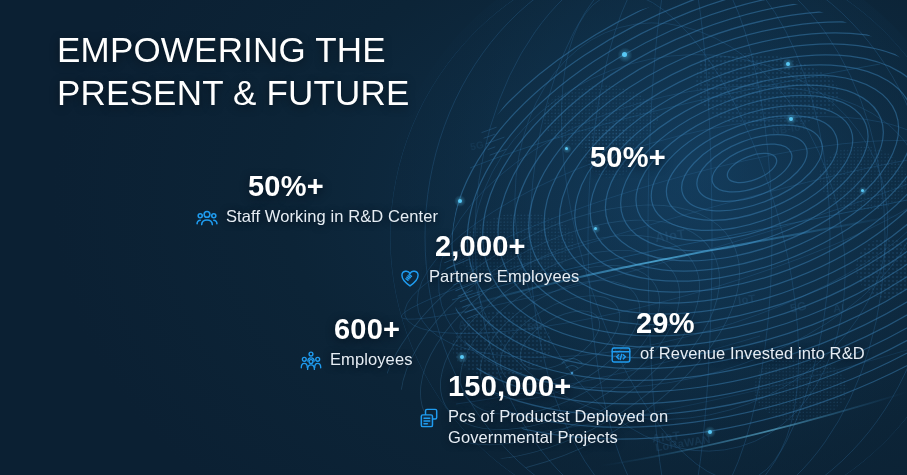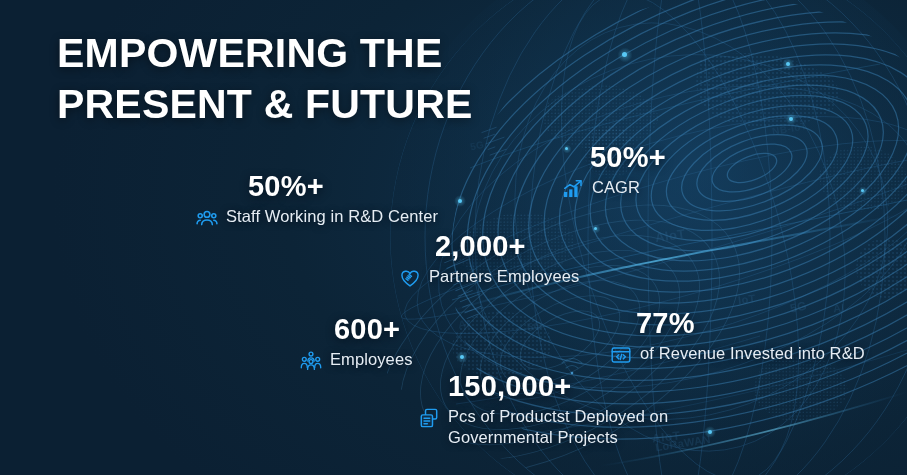--- a/index.html
+++ b/index.html
@@ -56,22 +56,22 @@
     transform:translate(-50%,-50%);
     border-radius:50%;
     background:radial-gradient(circle, rgba(88,200,245,.45) 0%, rgba(88,200,245,0) 70%);
   }
 
   
   #headline {
     position:absolute;
     left:57px; top:28px;
     color:#ffffff;
-    font-size:41px;
-    font-weight:700;
+    font-size:35px;
+    font-weight:400;
     line-height:1.24;
     letter-spacing:.2px;
     text-transform:uppercase;
     white-space:pre-line;
     text-shadow:0 2px 10px rgba(0,0,0,.45);
     z-index:6;
   }
 
   
   .stat {
@@ -312,32 +312,20 @@
           <circle cx="19.4" cy="9.6" r="2.2"></circle>
           <path d="M22.8 18.2c0-2.3-1.5-3.7-3.4-3.7"></path>
         </svg>
       </span>
       <span class="stat-label">Staff Working in R&amp;D Center</span>
     </div>
   </div>
 
   <div class="stat" style="left:562px; top:142px;">
     <div class="stat-value val-indent-2">50%+</div>
-    <div class="stat-row">
-      <span class="stat-icon">
-        <svg viewBox="0 0 24 24" fill="none" stroke="#1f9cf0" stroke-width="1.7" stroke-linecap="round" stroke-linejoin="round">
-          <rect x="2.2" y="15.2" width="3.6" height="5.6" fill="#1f9cf0" stroke="none"></rect>
-          <rect x="7.8" y="12.4" width="3.6" height="8.4" fill="#1f9cf0" stroke="none"></rect>
-          <rect x="13.4" y="9.0" width="3.6" height="11.8" fill="#1f9cf0" stroke="none"></rect>
-          <path d="M3 11.2 L8.6 7.2 L13 9.6 L20.4 3.4"></path>
-          <path d="M15.6 3.1 L20.8 3.0 L20.7 8.2"></path>
-        </svg>
-      </span>
-      <span class="stat-label">CAGR</span>
-    </div>
   </div>
 
 
   <div class="stat" style="left:399px; top:231px;">
     <div class="stat-value val-indent-4">2,000+</div>
     <div class="stat-row">
       <span class="stat-icon">
         <svg viewBox="0 0 24 24" fill="none" stroke="#1f9cf0" stroke-width="1.6" stroke-linecap="round" stroke-linejoin="round">
           <path d="M12 20.6S3.2 14.8 3.2 9.1A4.6 4.6 0 0 1 12 7.3a4.6 4.6 0 0 1 8.8 1.8c0 5.7-8.8 11.5-8.8 11.5Z"></path>
           <path d="M8.6 11.1 11 13"></path>
@@ -363,21 +351,21 @@
           <path d="M22.6 19.4c0-3-1.5-4.8-3.3-4.8s-3.3 1.8-3.3 4.8"></path>
           <circle cx="12" cy="12.6" r="2.1"></circle>
           <path d="M8.3 21.2c0-3.1 1.6-5 3.7-5s3.7 1.9 3.7 5"></path>
         </svg>
       </span>
       <span class="stat-label">Employees</span>
     </div>
   </div>
 
   <div class="stat" style="left:610px; top:308px;">
-    <div class="stat-value val-indent-6">77%</div>
+    <div class="stat-value val-indent-6">29%</div>
     <div class="stat-row">
       <span class="stat-icon">
         <svg viewBox="0 0 24 24" fill="none" stroke="#1f9cf0" stroke-width="1.6" stroke-linecap="round" stroke-linejoin="round">
           <rect x="2.4" y="4.4" width="19.2" height="15.2" rx="1.8"></rect>
           <path d="M2.4 8.4h19.2"></path>
           <path d="M9.6 11.8 7.2 14l2.4 2.2"></path>
           <path d="M14.4 11.8 16.8 14l-2.4 2.2"></path>
           <path d="M12.7 11.3 11.3 16.7"></path>
         </svg>
       </span>

